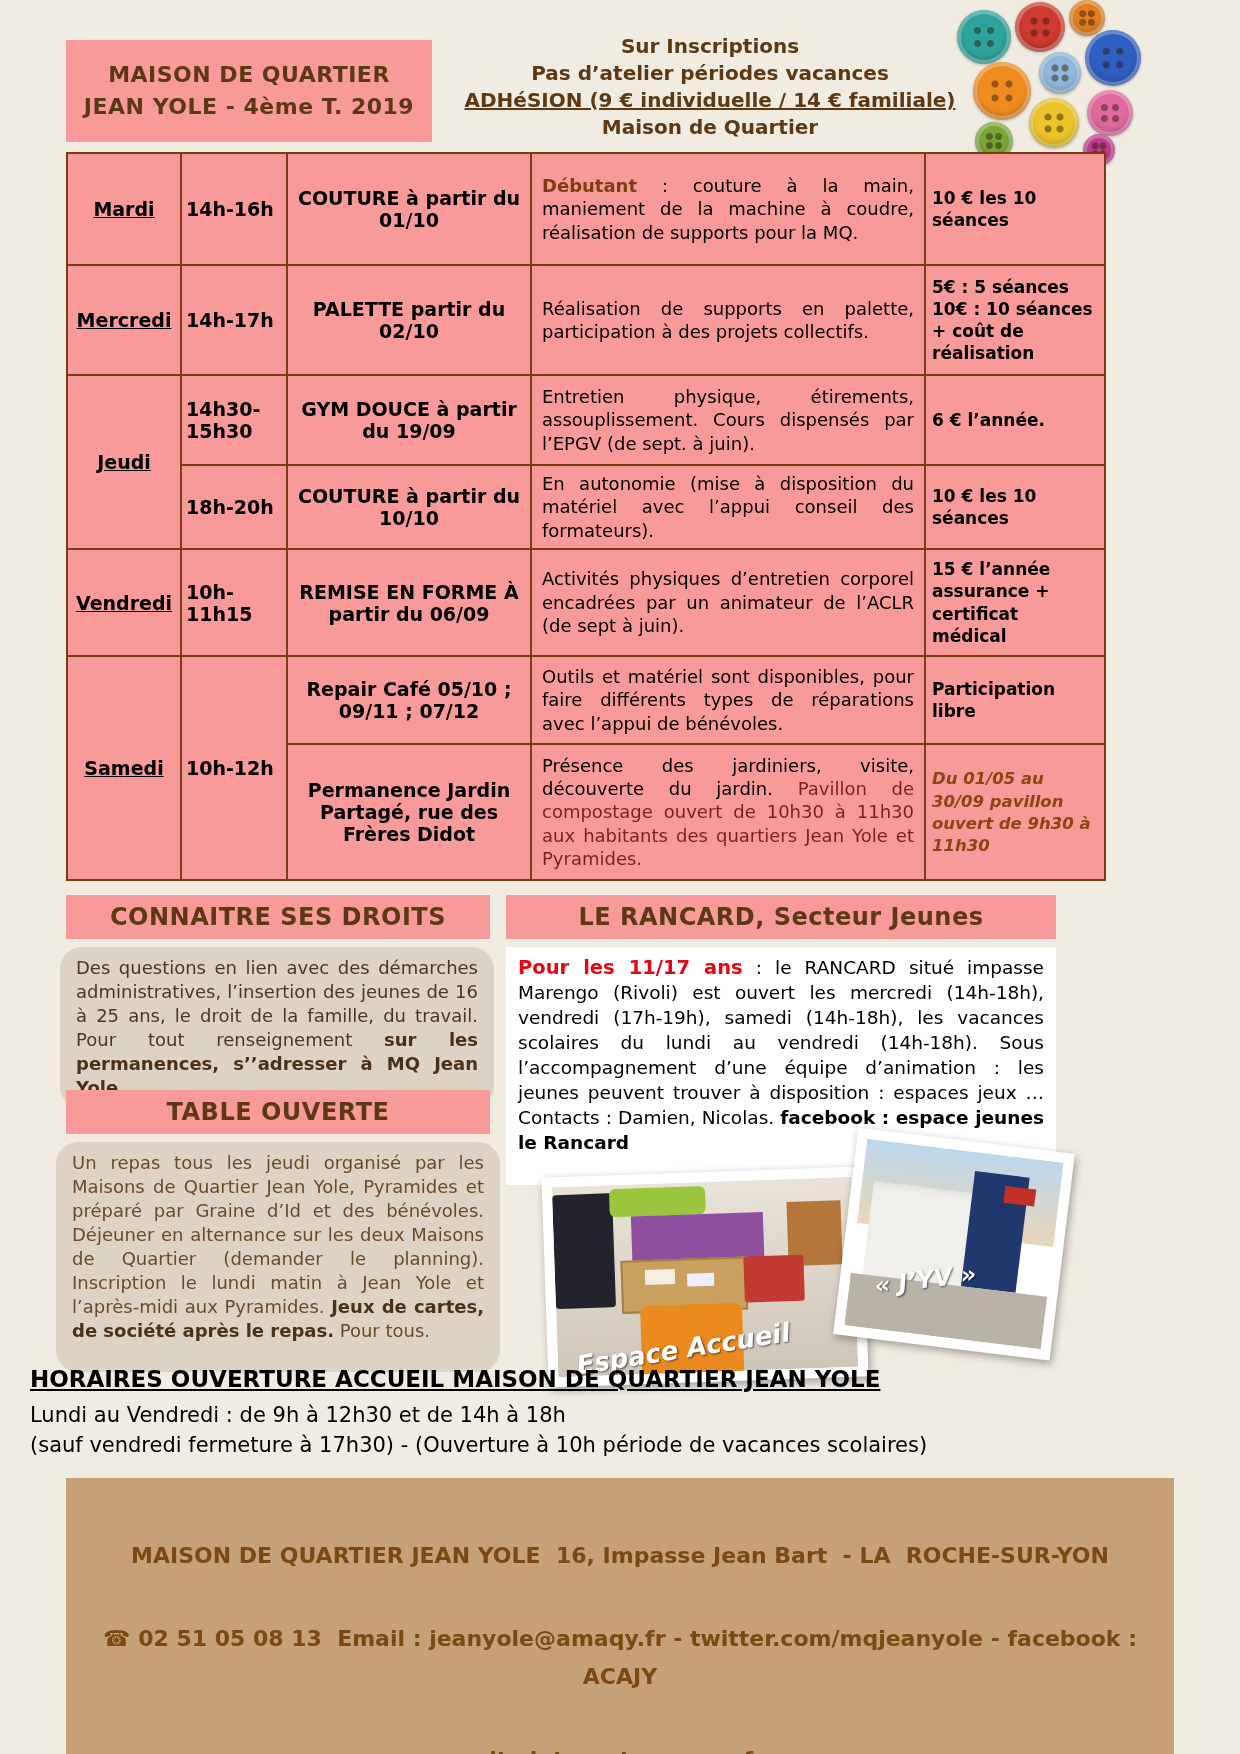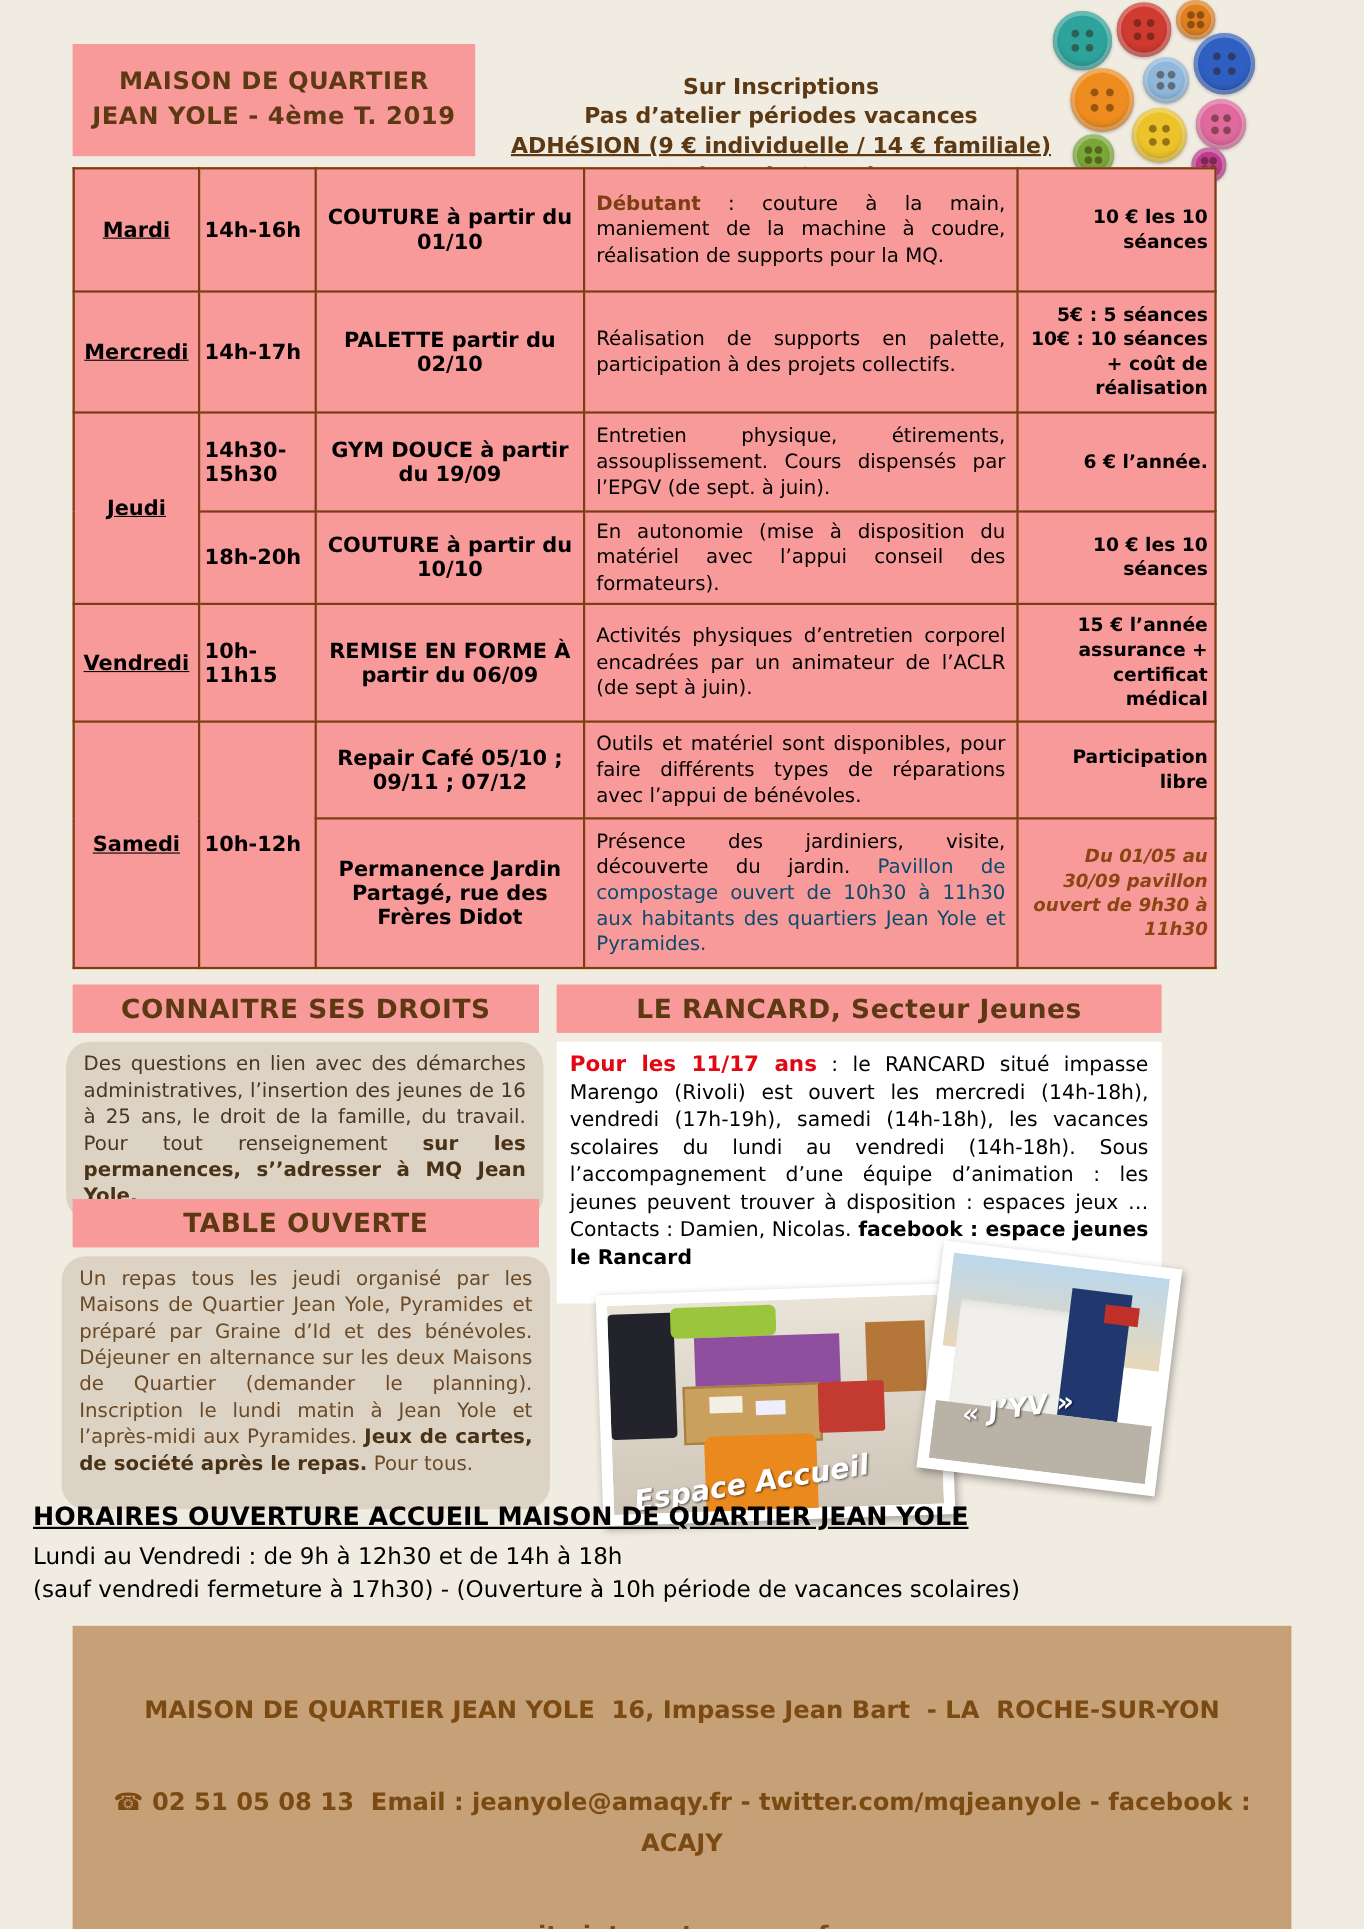--- a/index.html
+++ b/index.html
@@ -17,21 +17,21 @@
     left:66px;top:40px;width:366px;height:102px;
     background:#f99a9a;
     display:flex;flex-direction:column;justify-content:center;
     text-align:center;
   }
   .title-box div{
     font-weight:800;font-size:22px;line-height:32px;color:#5d3913;letter-spacing:.5px;
   }
   .info-block{
     left:440px;top:33px;width:540px;text-align:center;
-    color:#5d3913;font-weight:800;font-size:20px;line-height:27px;margin-top:32px;
+    color:#5d3913;font-weight:800;font-size:20px;line-height:27px;
   }
   .info-block .u{text-decoration:underline;}
 
   
   .buttons-host{left:945px;top:0px;width:210px;height:170px;}
   .btn-dec{
     position:absolute;border-radius:50%;
     box-shadow:inset 0 0 0 4px rgba(255,255,255,.28), inset 0 -4px 7px rgba(0,0,0,.28), 0 1px 3px rgba(0,0,0,.25);
   }
 
@@ -43,23 +43,23 @@
   }
   table.grid td{
     border:2px solid #7a3e10;
     vertical-align:middle;
     overflow:hidden;
   }
   td.day{width:110px;font-weight:bold;font-size:19px;text-align:center;text-decoration:underline;}
   td.time{width:96px;font-weight:bold;font-size:19px;text-align:left;padding:0 4px;}
   td.work{width:226px;font-weight:bold;font-size:19px;text-align:center;padding:0 8px;}
   td.desc{width:372px;font-size:18px;text-align:justify;padding:4px 10px;line-height:1.3;}
-  td.price{width:166px;font-weight:bold;font-size:17px;text-align:right;padding:0 6px;line-height:1.3;}
+  td.price{width:166px;font-weight:bold;font-size:17px;text-align:left;padding:0 6px;line-height:1.3;}
   .brown-b{color:#7a3e10;font-weight:bold;}
-  .darkred{color:#0c4a6e;}
+  .darkred{color:#7f1d1d;}
   .price-note{color:#8b4513;font-style:italic;font-weight:bold;font-size:16.5px;}
 
   
   .sec-head{
     background:#f99a9a;color:#5d3913;font-weight:800;
     font-size:24px;text-align:center;letter-spacing:.5px;
     display:flex;align-items:center;justify-content:center;
   }
   .sh-droits{left:66px;top:895px;width:424px;height:44px;}
   .sh-table-ouverte{left:66px;top:1090px;width:424px;height:44px;}

